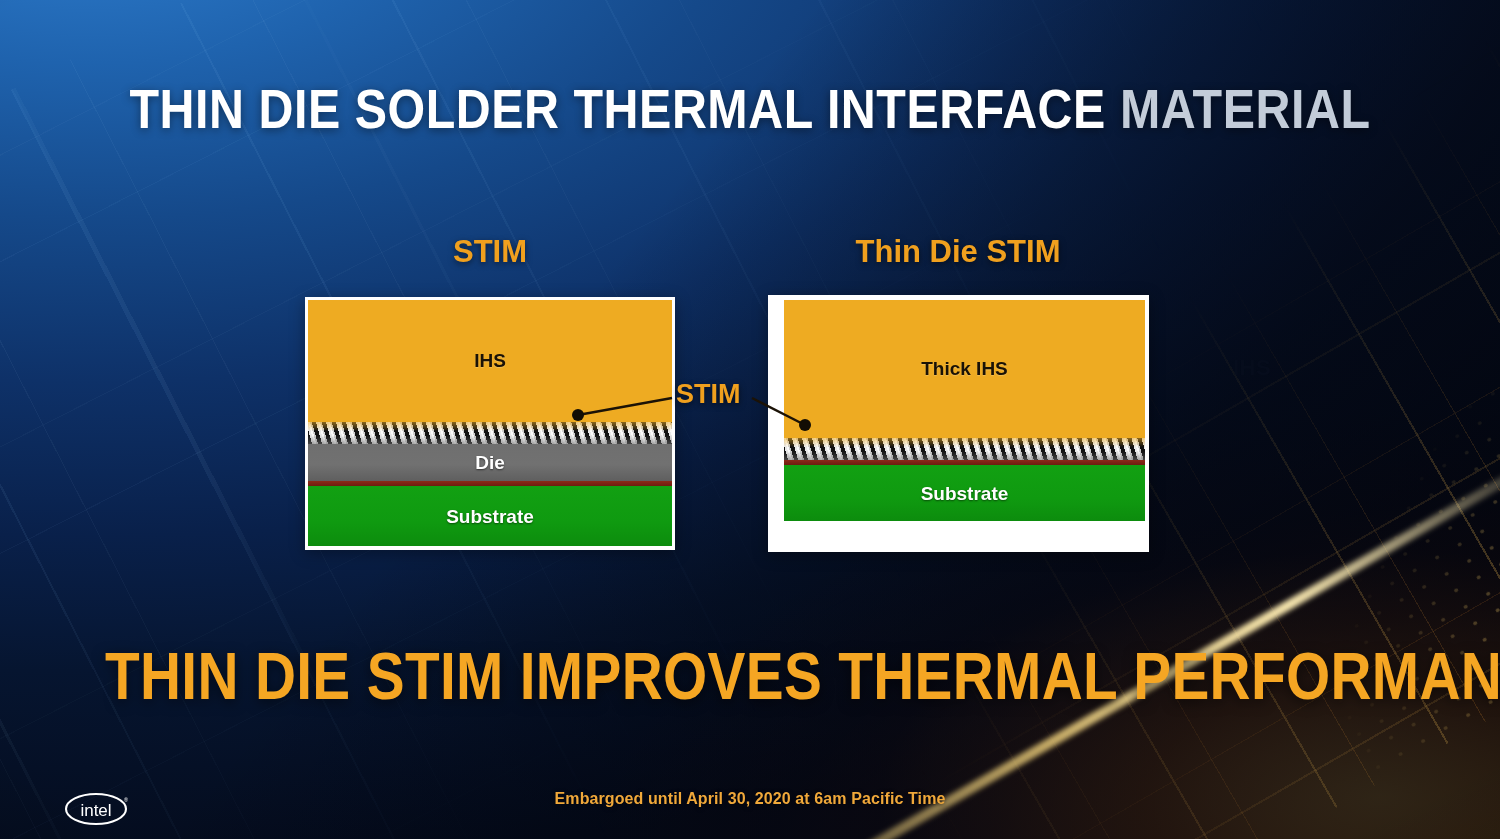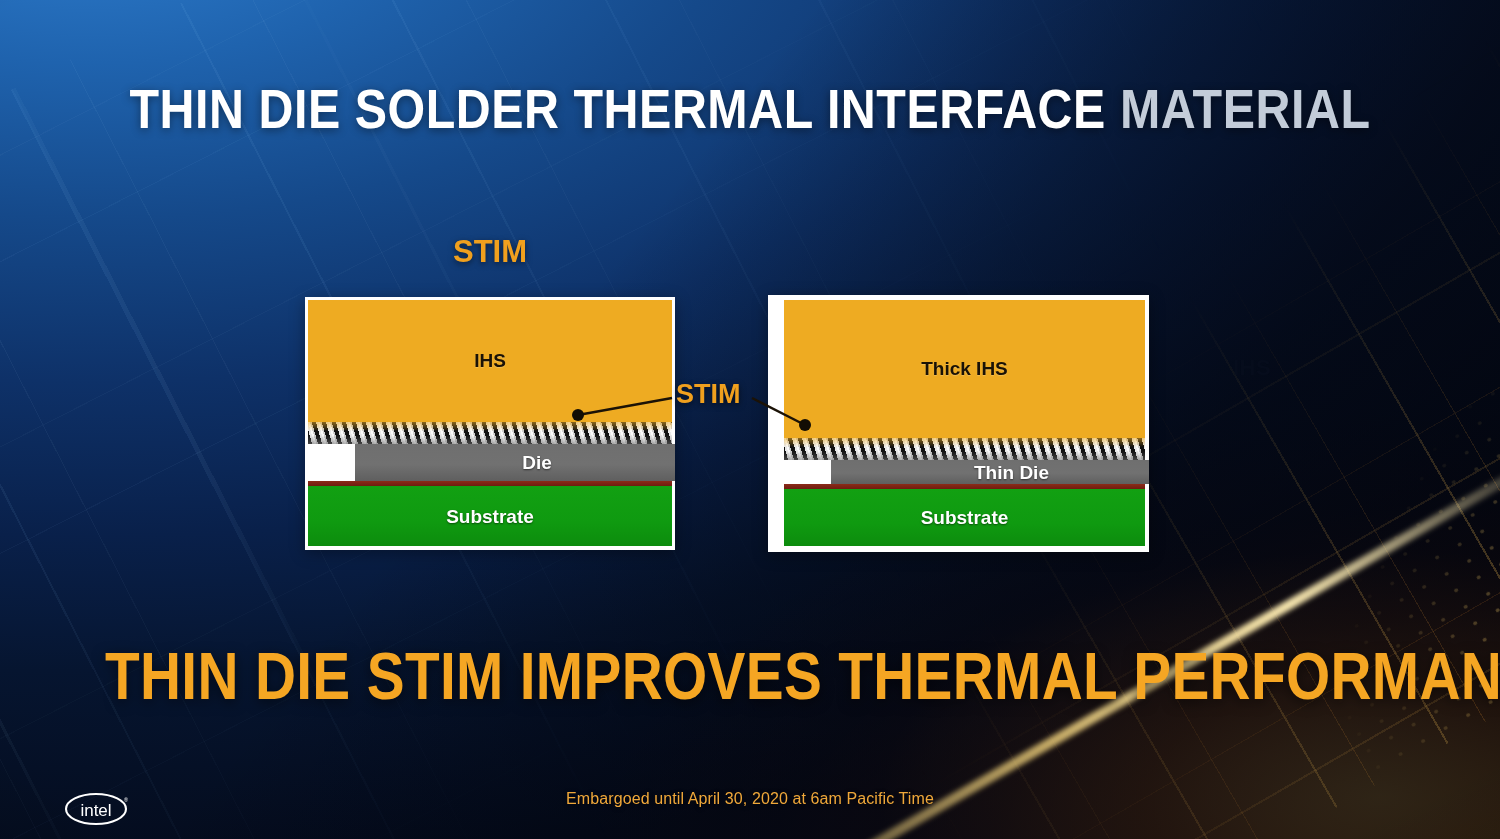--- a/index.html
+++ b/index.html
@@ -179,21 +179,21 @@
   .layer-label {
     font-weight:700;
     font-size:19px;
     line-height:1;
     pointer-events:none;
   }
 
   .lay-ihs     { background:#eeab22; }
   .lay-ihs .layer-label { color:#1a1206; text-shadow:0 1px 1px rgba(255,255,255,0.22); }
 
-  .lay-die     { background:linear-gradient(180deg,#6f6f6f 0%,#717171 55%,#5f5f5f 100%);margin-left:47px; }
+  .lay-die     { background:linear-gradient(180deg,#6f6f6f 0%,#717171 55%,#5f5f5f 100%); }
   .lay-die .layer-label { color:#ffffff; text-shadow:0 1px 2px rgba(0,0,0,0.55); }
 
   .lay-red     { background:linear-gradient(180deg,#8c2a18 0%,#6d1d10 100%); }
 
   .lay-sub     { background:linear-gradient(180deg,#12a012 0%,#0f9a10 60%,#0c8c0d 100%);align-items:center; }
   .lay-sub .layer-label { color:#ffffff; text-shadow:0 1px 2px rgba(0,0,0,0.5); }
 
   
   .lay-stim {
     background:
@@ -262,21 +262,21 @@
     white-space:nowrap;
     text-shadow:0 3px 14px rgba(0,0,0,0.55);
   }
 
   
   .embargo {
     position:absolute;
     top:790px; left:0; right:0;
     text-align:center;
     font-size:16px;
-    font-weight:400;
+    font-weight:700;
     color:#f0a83a;
     letter-spacing:0.1px;
     white-space:nowrap;
     text-shadow:0 1px 4px rgba(0,0,0,0.6);
   }
   .intel-logo {
     position:absolute;
     left:62px; top:789px;
     width:72px; height:40px;
   }
@@ -298,20 +298,21 @@
   <div class="glow-streak"></div>
   <div class="vignette"></div>
 
   <div id="ghost-ihs">IHS</div>
 
   <div class="content">
 
     <h1 class="title"><span>THIN DIE SOLDER THERMAL INTERFACE </span><span class="dim">MATERIAL</span></h1>
 
     <div class="col-head" id="head-left">STIM</div>
+    <div class="col-head" id="head-right">Thin Die STIM</div>
 
     <div class="stack" id="stack-left">
       <div class="layers">
         <div class="layer lay-ihs" style="height:49.5%">
           <span class="layer-label">IHS</span>
         </div>
         <div class="layer lay-stim" style="height:9%"></div>
         <div class="layer lay-die" style="height:15.2%">
           <span class="layer-label">Die</span>
         </div>
@@ -321,23 +322,20 @@
         </div>
       </div>
     </div>
 
     <div class="stack" id="stack-right">
       <div class="layers">
         <div class="layer lay-ihs" style="height:56%">
           <span class="layer-label">Thick IHS</span>
         </div>
         <div class="layer lay-stim" style="height:9%"></div>
-        <div class="layer lay-die" style="height:10%">
-          <span class="layer-label">Thin Die</span>
-        </div>
         <div class="layer lay-red" style="height:2%"></div>
         <div class="layer lay-sub" style="height:23%">
           <span class="layer-label">Substrate</span>
         </div>
       </div>
     </div>
 
     <svg id="leader-svg" viewBox="0 0 1500 839" xmlns="http://www.w3.org/2000/svg">
       <line x1="672" y1="398" x2="578" y2="415" stroke="#1b1206" stroke-width="2.4"></line>
       <circle cx="578" cy="415" r="6" fill="#120d04"></circle>

